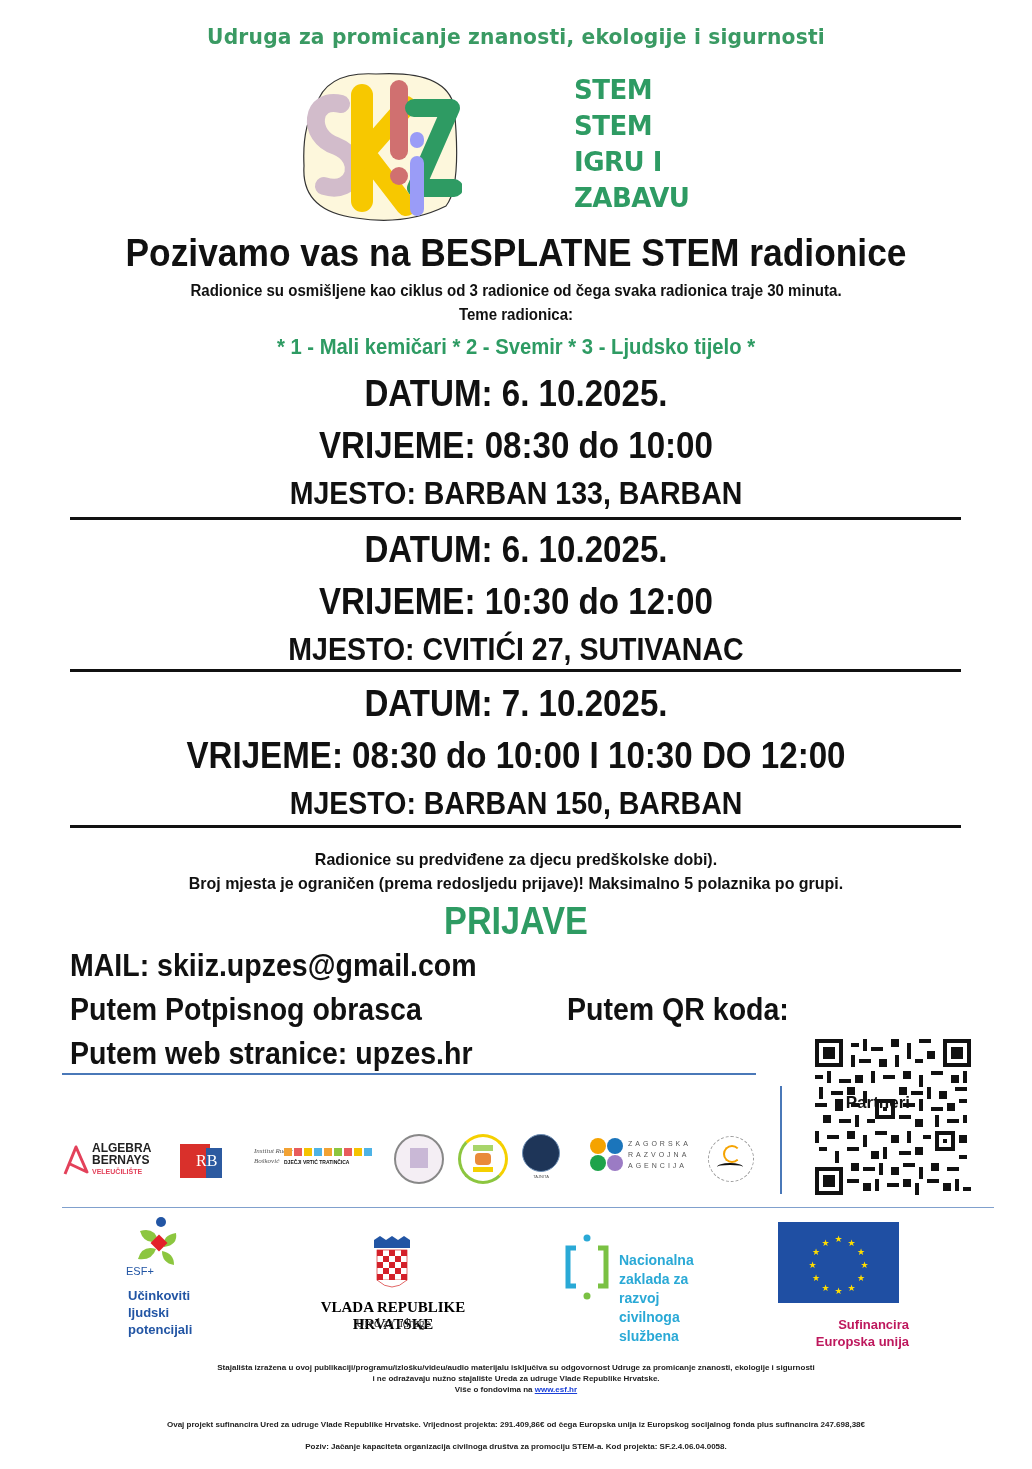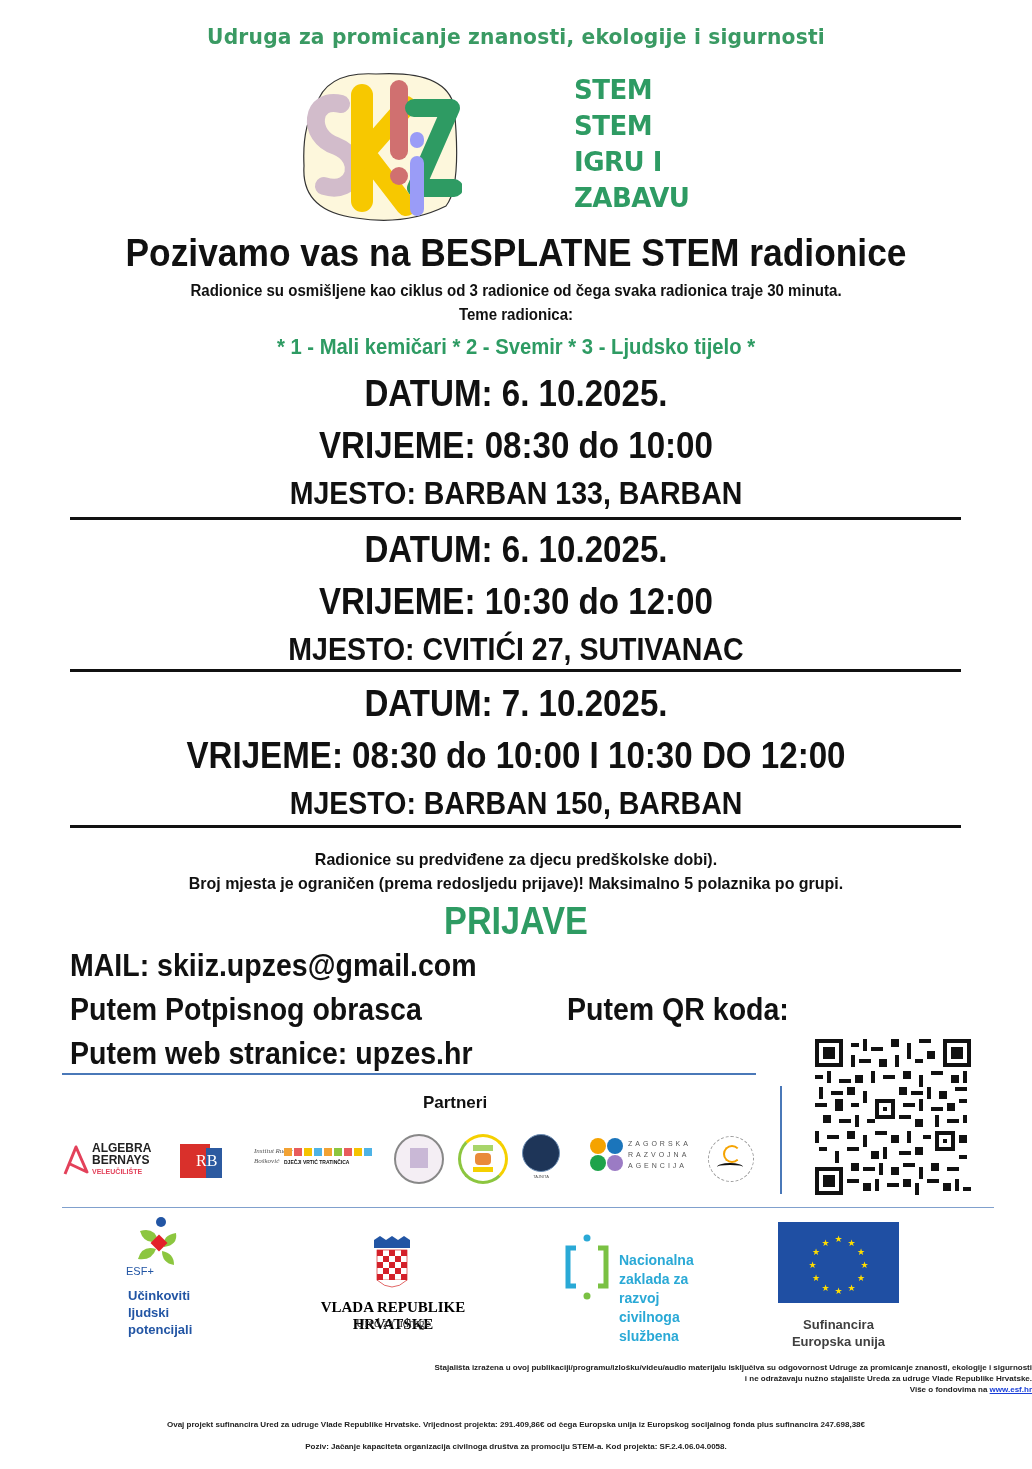--- a/index.html
+++ b/index.html
@@ -15,21 +15,21 @@
   .ev { left:0; width:1032px; font-weight:bold; transform:scaleX(0.92); }
   .ev .l1 { font-size:36px; line-height:52px; }
   .ev .l3 { font-size:31px; line-height:44px; }
   .rule { left:70px; width:891px; height:3px; background:#111; }
   .note { left:0; width:1032px; top:848px; font-size:17px; font-weight:bold; line-height:24px; transform:scaleX(0.94); }
   .prijave { left:0; width:1032px; top:900px; font-size:38px; font-weight:bold; color:#2e9b63; transform:scaleX(0.9); }
   .reg { left:70px; font-size:31px; font-weight:bold; transform-origin:left; transform:scaleX(0.92); white-space:nowrap; }
   .qrlabel { left:567px; top:992px; font-size:31px; font-weight:bold; transform-origin:left; transform:scaleX(0.92); white-space:nowrap; }
   .qr { left:815px; top:1038px; width:156px; height:158px; background:#fff; }
   .bline { background:#4a78b8; }
-  .partneri { left:0; width:910px; top:1093px; font-size:17px; font-weight:bold; }
+  .partneri { left:0; width:910px; top:1093px; font-size:17px; font-weight:bold;text-align:right; }
   .partners { left:60px; top:1132px; width:700px; height:60px; }
   .plogo { position:absolute; }
   .fund { top:1215px; }
   .disc { left:0; width:1032px; font-size:8px; font-weight:bold; line-height:11px; color:#222; }
   .disc a { color:#1a3fd8; text-decoration:underline; }
 </style>
 </head>
 <body>
 
 <div class="abs center org">Udruga za promicanje znanosti, ekologije i sigurnosti</div>
@@ -332,25 +332,25 @@
       <text x="83" y="59">★</text>
       <text x="73.5" y="68.5">★</text>
       <text x="60.5" y="72">★</text>
       <text x="47.5" y="68.5">★</text>
       <text x="38" y="59">★</text>
       <text x="34.5" y="46">★</text>
       <text x="38" y="33">★</text>
       <text x="47.5" y="23.5">★</text>
     </g>
   </svg>
-  <div style="position:absolute; left:-10px; width:141px; top:94px; text-align:center; font-size:13px; font-weight:bold; line-height:17px; color:#404040;">
+  <div style="position:absolute; left:-10px; width:141px; top:94px; text-align:right; font-size:13px; font-weight:bold; line-height:17px; color:#be185d;">
     <div>Sufinancira</div>
     <div>Europska unija</div>
   </div>
 </div>
 
-<div class="abs center disc" style="top:1362px;text-align:right;">
+<div class="abs center disc" style="top:1362px;">
   <div>Stajališta izražena u ovoj publikaciji/programu/izlošku/videu/audio materijalu isključiva su odgovornost Udruge za promicanje znanosti, ekologije i sigurnosti</div>
   <div>i ne odražavaju nužno stajalište Ureda za udruge Vlade Republike Hrvatske.</div>
   <div><span>Više o fondovima na </span><a>www.esf.hr</a></div>
 </div>
 <div class="abs center disc" style="top:1419px;">Ovaj projekt sufinancira Ured za udruge Vlade Republike Hrvatske. Vrijednost projekta: 291.409,86€ od čega Europska unija iz Europskog socijalnog fonda plus sufinancira 247.698,38€</div>
 <div class="abs center disc" style="top:1441px;">Poziv: Jačanje kapaciteta organizacija civilnoga društva za promociju STEM-a. Kod projekta: SF.2.4.06.04.0058.</div>
 
 </body></html>

